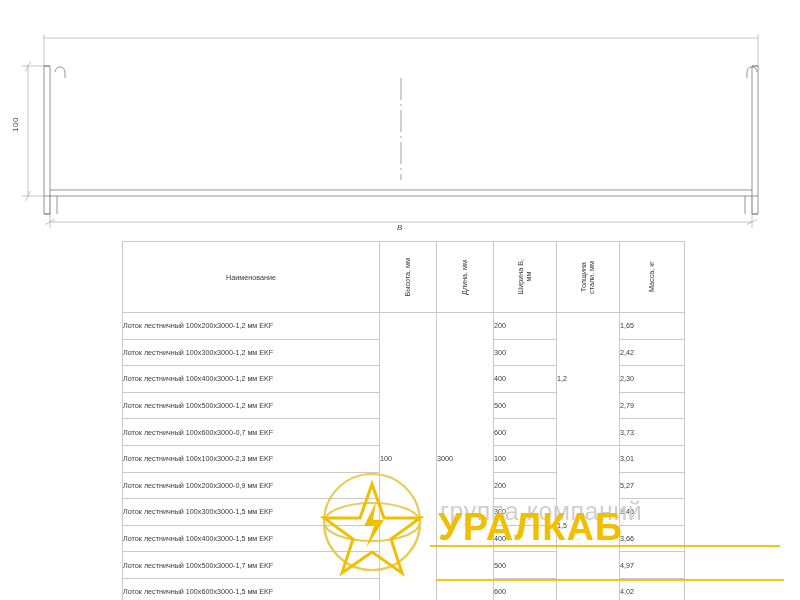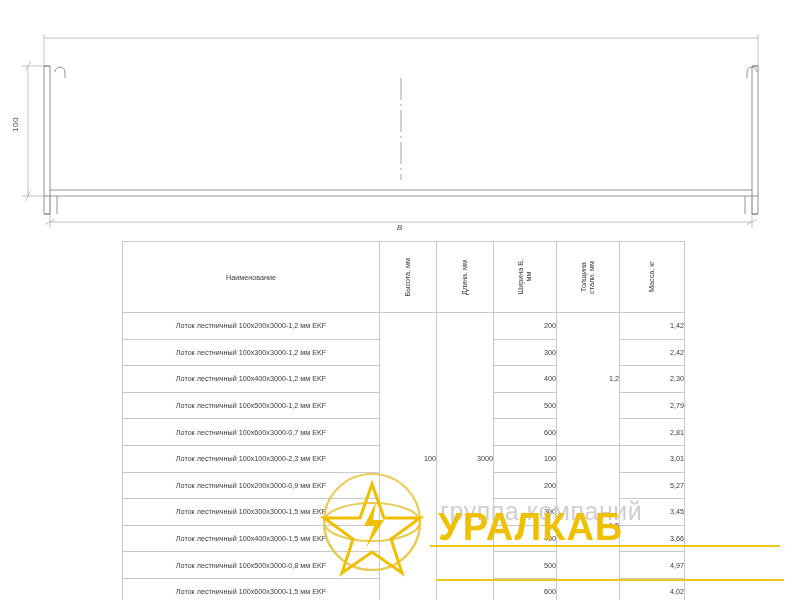--- a/index.html
+++ b/index.html
@@ -77,28 +77,28 @@
     text-align: center;
     line-height: 1.15;
     margin: 0 auto;
     font-size: 7.2px;
   }
   tbody td {
     height: 25.6px;
     vertical-align: middle;
   }
   td.name {
-    text-align: center;
+    text-align: left;
     padding-left: 7px;
     font-size: 7.2px;
     white-space: nowrap;
     margin-left: 36px;
   }
   td.num {
-    text-align: right;
+    text-align: left;
   }
   
   col.c-name   { width: 257px; }
   col.c-h      { width: 57px; }
   col.c-l      { width: 57px; }
   col.c-w      { width: 63px; }
   col.c-t      { width: 63px; }
   col.c-m      { width: 65px; }
 
   
@@ -220,21 +220,21 @@
         </tr>
       </thead>
       <tbody>
 
         <tr>
           <td class="name">Лоток лестничный 100х200х3000-1,2 мм EKF</td>
           <td class="num" rowspan="11">100</td>
           <td class="num" rowspan="11">3000</td>
           <td class="num">200</td>
           <td class="num" rowspan="5">1,2</td>
-          <td class="num">1,42</td>
+          <td class="num">1,65</td>
         </tr>
 
         <tr>
           <td class="name">Лоток лестничный 100х300х3000-1,2 мм EKF</td>
           <td class="num">300</td>
           <td class="num">2,42</td>
         </tr>
 
         <tr>
           <td class="name">Лоток лестничный 100х400х3000-1,2 мм EKF</td>
@@ -244,21 +244,21 @@
 
         <tr>
           <td class="name">Лоток лестничный 100х500х3000-1,2 мм EKF</td>
           <td class="num">500</td>
           <td class="num">2,79</td>
         </tr>
 
         <tr>
           <td class="name">Лоток лестничный 100х600х3000-0,7 мм EKF</td>
           <td class="num">600</td>
-          <td class="num">2,81</td>
+          <td class="num">3,73</td>
         </tr>
 
         <tr>
           <td class="name">Лоток лестничный 100х100х3000-2,3 мм EKF</td>
           <td class="num">100</td>
           <td class="num" rowspan="6">1,5</td>
           <td class="num">3,01</td>
         </tr>
 
         <tr>
@@ -273,21 +273,21 @@
           <td class="num">3,45</td>
         </tr>
 
         <tr>
           <td class="name">Лоток лестничный 100х400х3000-1,5 мм EKF</td>
           <td class="num">400</td>
           <td class="num">3,66</td>
         </tr>
 
         <tr>
-          <td class="name">Лоток лестничный 100х500х3000-0,8 мм EKF</td>
+          <td class="name">Лоток лестничный 100х500х3000-1,7 мм EKF</td>
           <td class="num">500</td>
           <td class="num">4,97</td>
         </tr>
 
         <tr>
           <td class="name">Лоток лестничный 100х600х3000-1,5 мм EKF</td>
           <td class="num">600</td>
           <td class="num">4,02</td>
         </tr>
       </tbody>

